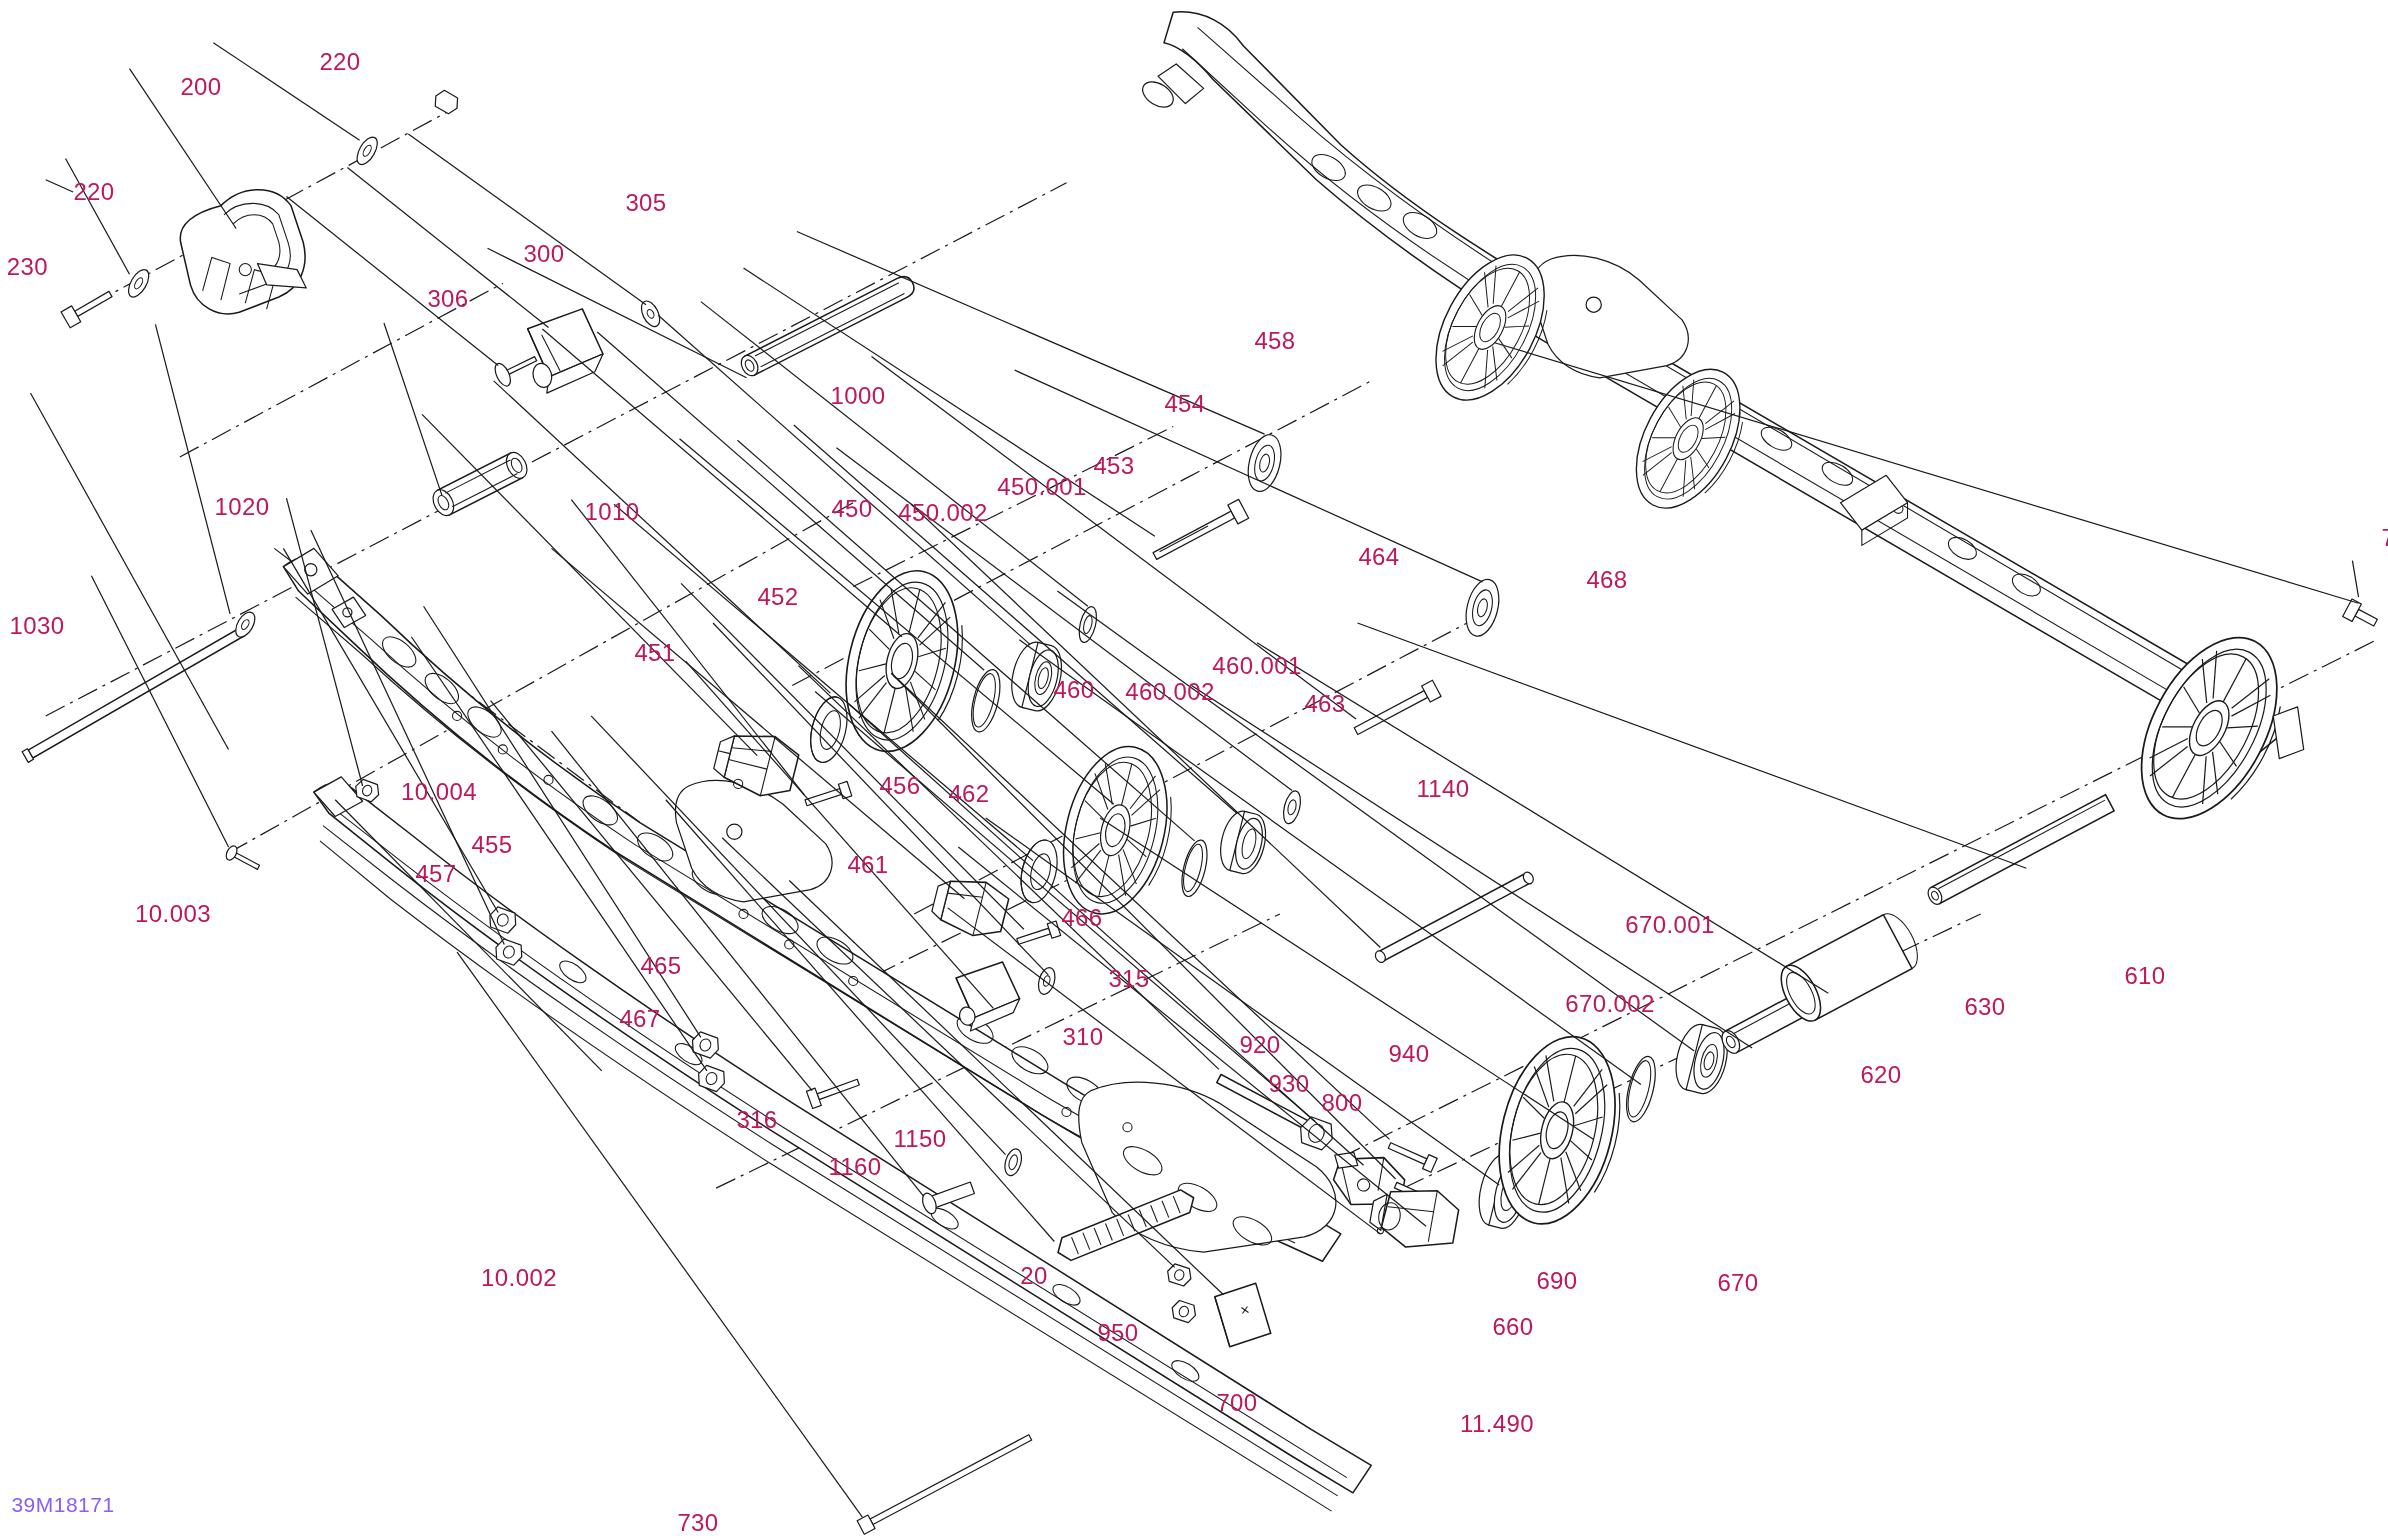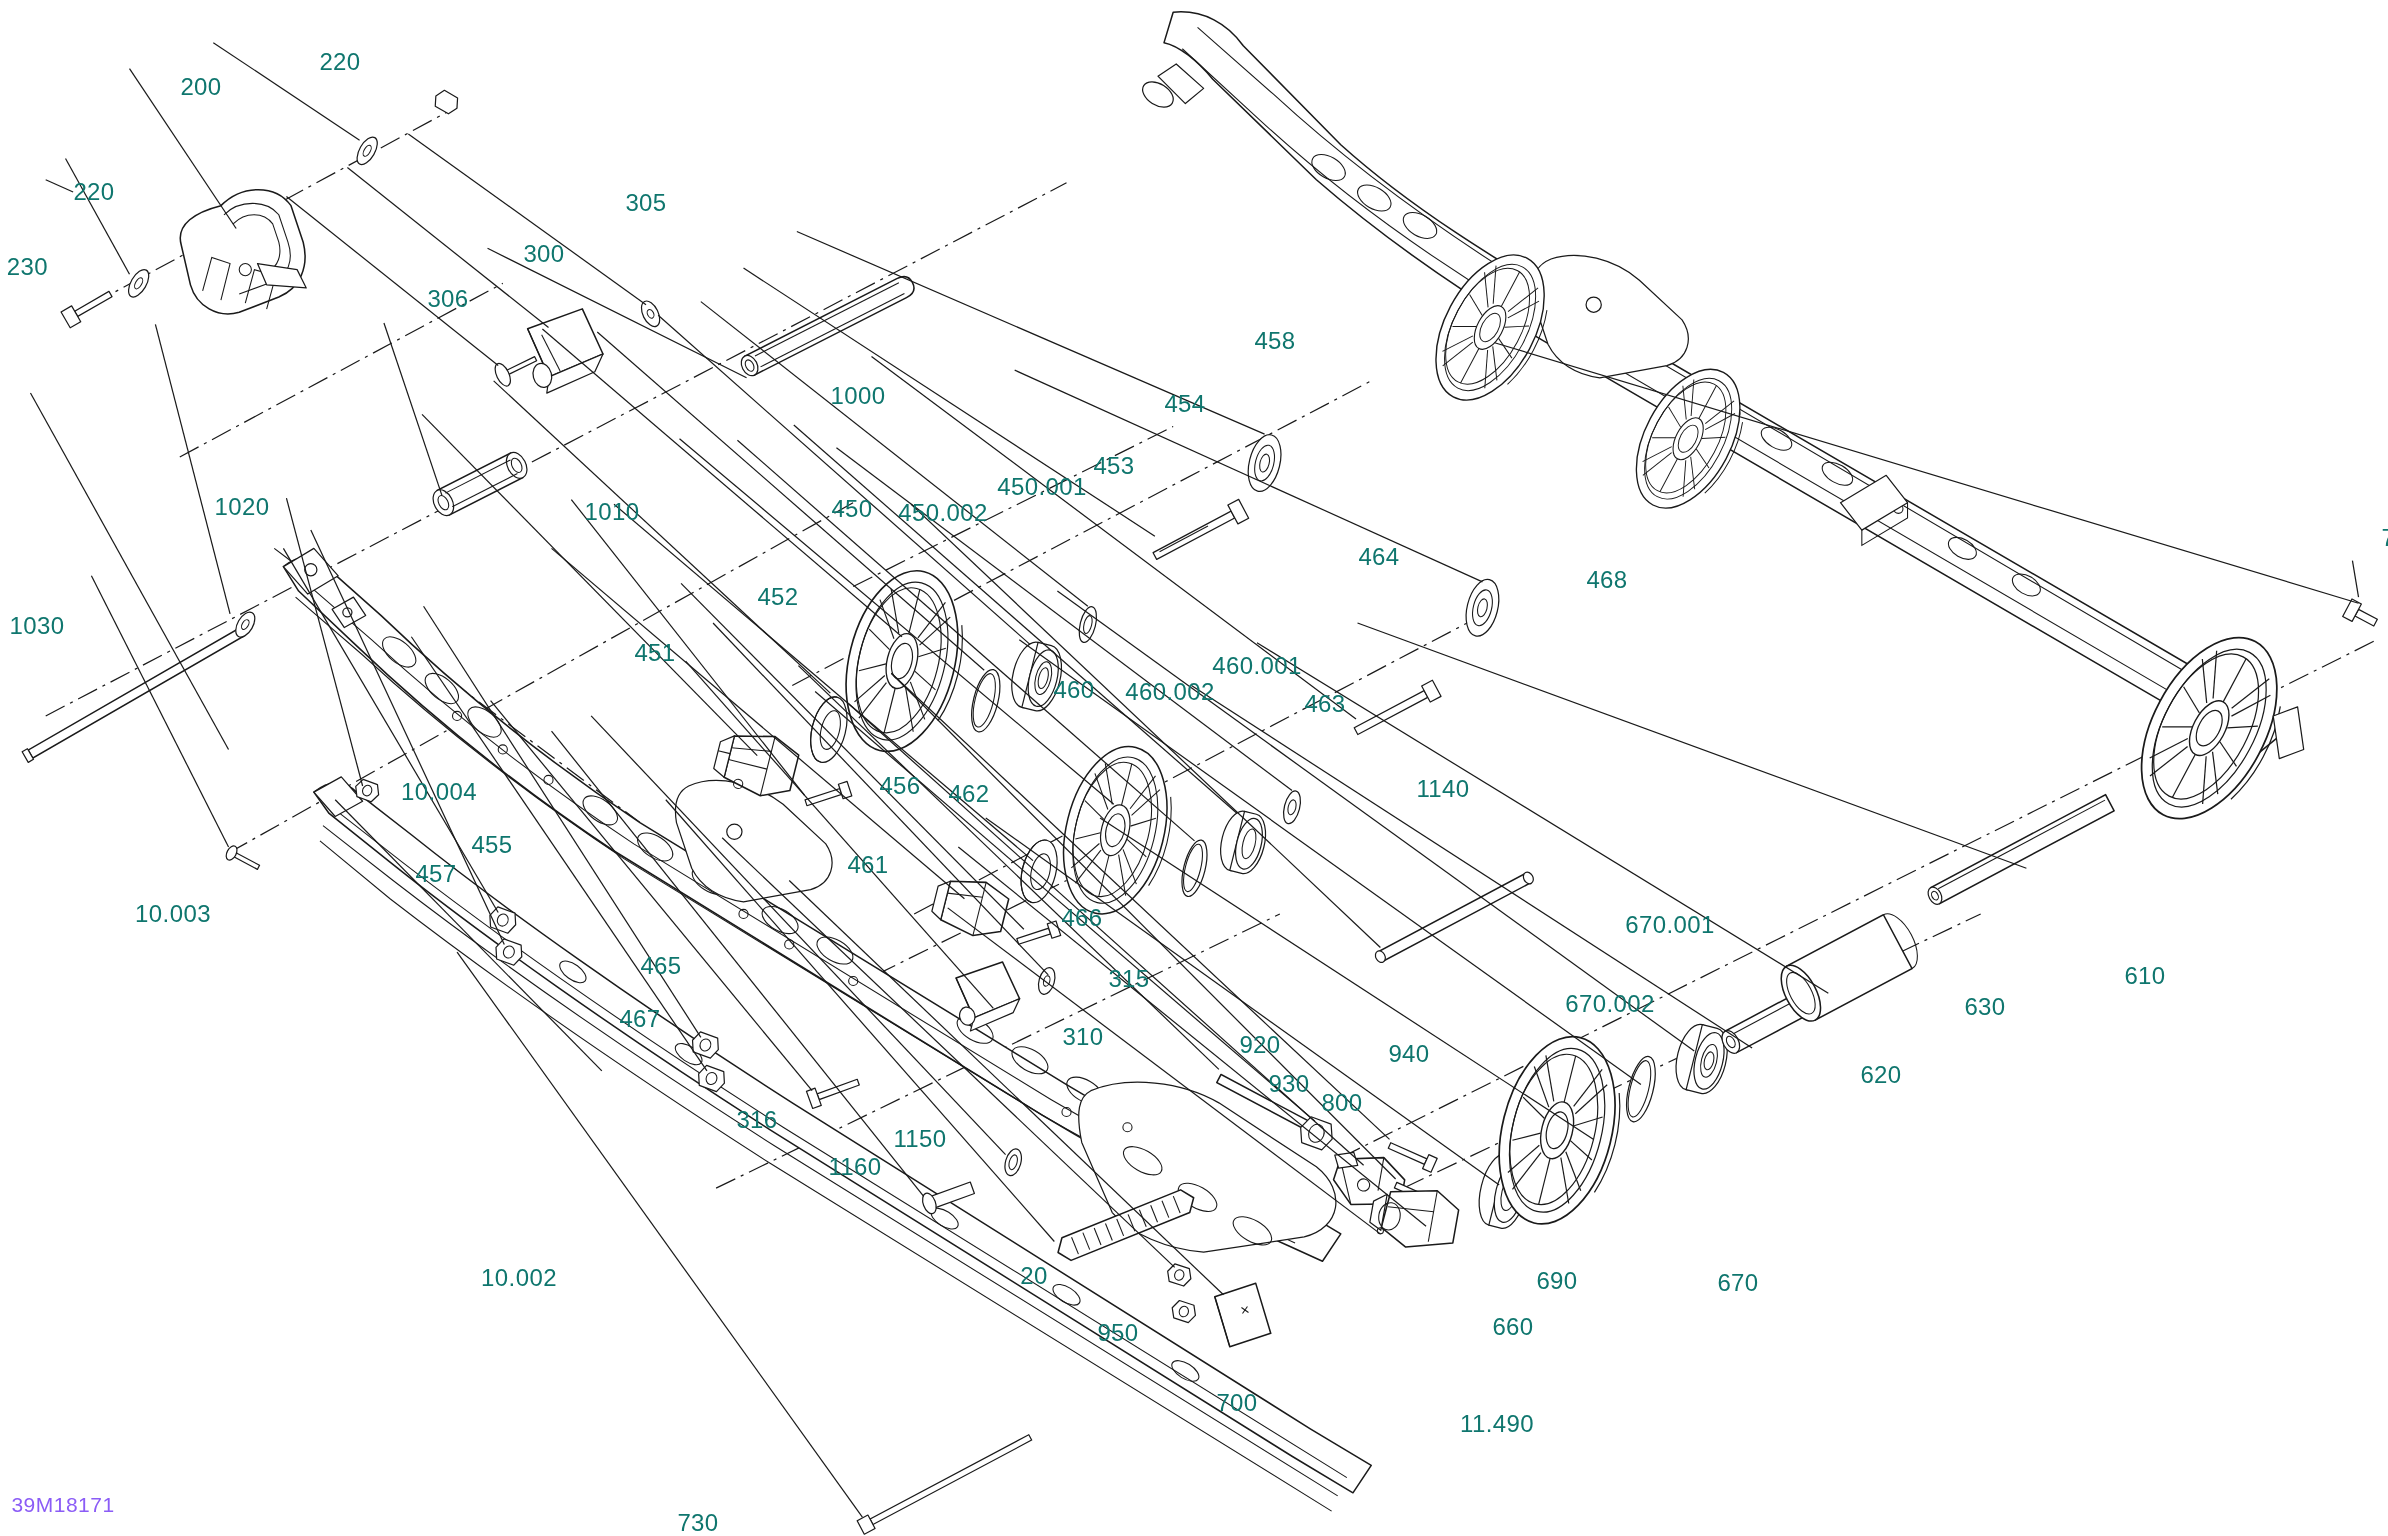--- a/index.html
+++ b/index.html
@@ -15,21 +15,21 @@
     background:#fff;
     overflow:hidden;
   }
   #art{position:absolute;left:0;top:0;width:2389px;height:1537px;}
   .lbl{
     position:absolute;
     font-family:"Liberation Sans", sans-serif;
     font-size:24px;
     line-height:24px;
     letter-spacing:0.4px;
-    color:#0f766e;
+    color:#be185d;
     white-space:nowrap;
     transform:translate(-50%,-50%);
     user-select:none;
   }
   #drawing-id{
     position:absolute;
     left:11.4px;
     top:1493px;
     font-size:21px;
     letter-spacing:0.5px;

